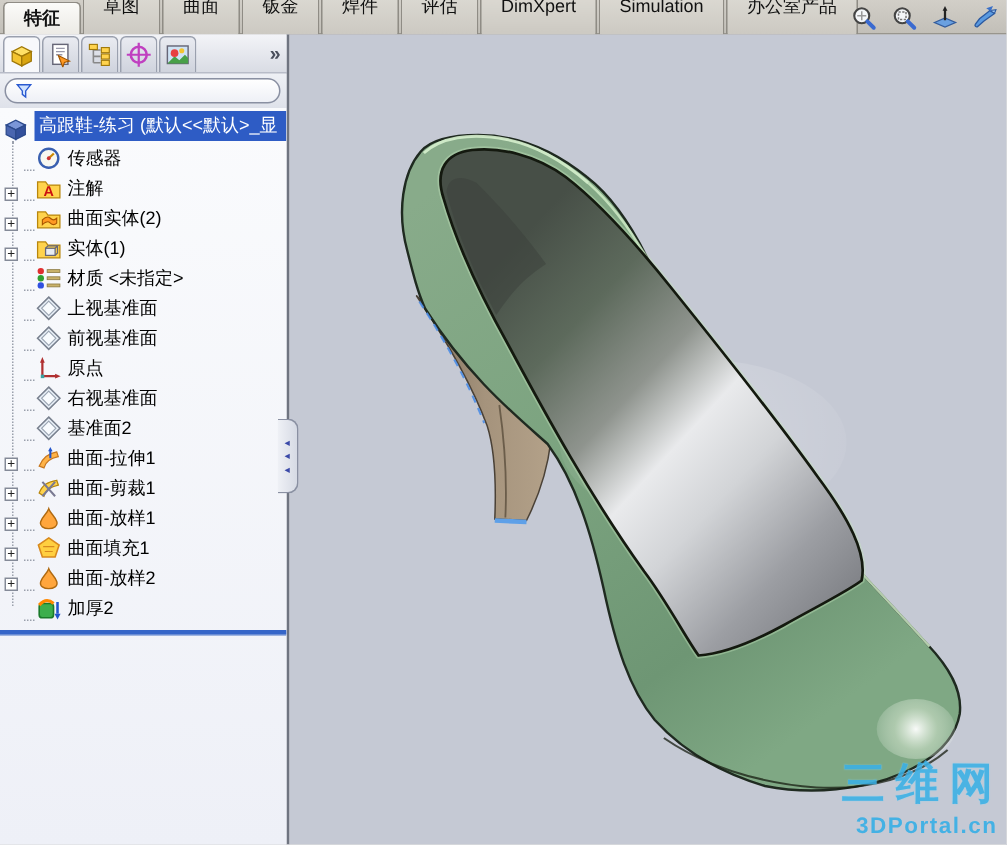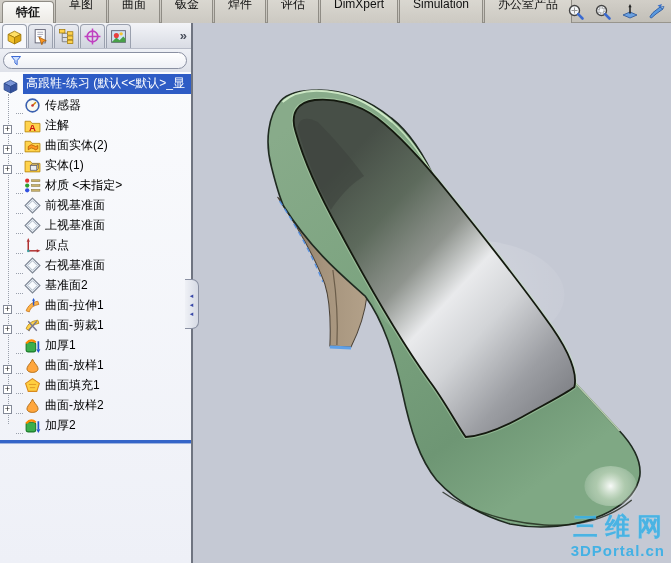--- a/index.html
+++ b/index.html
@@ -60,21 +60,21 @@
   .collapse-handle { position:absolute; left:185px; top:279px; width:14px; height:50px; z-index:5;
     background:linear-gradient(90deg,#eff1f6,#d6dae4); border:1px solid #8a90a2; border-left:none;
     border-radius:0 7px 7px 0; display:flex; flex-direction:column; align-items:center; justify-content:center; gap:2px; }
   .collapse-handle span { color:#3a49a8; font-size:7px; line-height:7px; }
 
   
   .scene { position:absolute; inset:0; width:100%; height:100%; display:block; }
 
   
   .wm-logo { position:absolute; right:2px; bottom:20px; color:#3ab0e6; opacity:.88;
-    font-size:25px; font-weight:bold; letter-spacing:7px; text-shadow:0 0 1px #7ed2f4; }
+    font-size:29px; font-weight:bold; letter-spacing:7px; text-shadow:0 0 1px #7ed2f4; }
   .wm-site { position:absolute; right:6px; bottom:4px; color:#3ab0e6; opacity:.92;
     font-size:15px; font-weight:bold; letter-spacing:1px; }
 
   .hidden-defs { position:absolute; width:0; height:0; overflow:hidden; }
 </style>
 </head>
 <body>
 
 <div class="app">
 
@@ -226,77 +226,69 @@
                 <use href="#ic-material"></use>
               </svg>
               <span class="lbl">材质 &lt;未指定&gt;</span>
             </div>
             <div class="row item">
               <span class="expand" style="visibility: hidden;">+</span>
               <span class="twig"></span>
               <svg class="i16">
                 <use href="#ic-plane"></use>
               </svg>
+              <span class="lbl">上视基准面</span>
+            </div>
+            <div class="row item">
+              <span class="expand" style="visibility: hidden;">+</span>
+              <span class="twig"></span>
+              <svg class="i16">
+                <use href="#ic-plane"></use>
+              </svg>
               <span class="lbl">前视基准面</span>
             </div>
             <div class="row item">
               <span class="expand" style="visibility: hidden;">+</span>
               <span class="twig"></span>
               <svg class="i16">
+                <use href="#ic-origin"></use>
+              </svg>
+              <span class="lbl">原点</span>
+            </div>
+            <div class="row item">
+              <span class="expand" style="visibility: hidden;">+</span>
+              <span class="twig"></span>
+              <svg class="i16">
                 <use href="#ic-plane"></use>
               </svg>
-              <span class="lbl">上视基准面</span>
-            </div>
-            <div class="row item">
-              <span class="expand" style="visibility: hidden;">+</span>
-              <span class="twig"></span>
-              <svg class="i16">
-                <use href="#ic-origin"></use>
-              </svg>
-              <span class="lbl">原点</span>
+              <span class="lbl">右视基准面</span>
             </div>
             <div class="row item">
               <span class="expand" style="visibility: hidden;">+</span>
               <span class="twig"></span>
               <svg class="i16">
                 <use href="#ic-plane"></use>
               </svg>
-              <span class="lbl">右视基准面</span>
-            </div>
-            <div class="row item">
-              <span class="expand" style="visibility: hidden;">+</span>
-              <span class="twig"></span>
-              <svg class="i16">
-                <use href="#ic-plane"></use>
-              </svg>
               <span class="lbl">基准面2</span>
             </div>
             <div class="row item">
               <span class="expand">+</span>
               <span class="twig"></span>
               <svg class="i16">
                 <use href="#ic-surface-extrude"></use>
               </svg>
               <span class="lbl">曲面-拉伸1</span>
             </div>
             <div class="row item">
               <span class="expand">+</span>
               <span class="twig"></span>
               <svg class="i16">
                 <use href="#ic-surface-trim"></use>
               </svg>
               <span class="lbl">曲面-剪裁1</span>
-            </div>
-            <div class="row item">
-              <span class="expand" style="visibility: hidden;">+</span>
-              <span class="twig"></span>
-              <svg class="i16">
-                <use href="#ic-thicken"></use>
-              </svg>
-              <span class="lbl">加厚1</span>
             </div>
             <div class="row item">
               <span class="expand">+</span>
               <span class="twig"></span>
               <svg class="i16">
                 <use href="#ic-surface-loft"></use>
               </svg>
               <span class="lbl">曲面-放样1</span>
             </div>
             <div class="row item">

